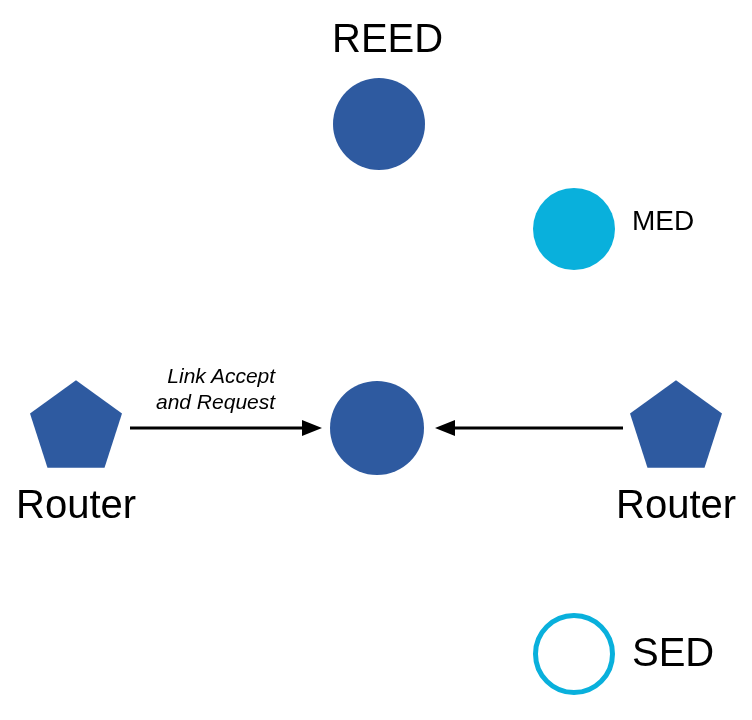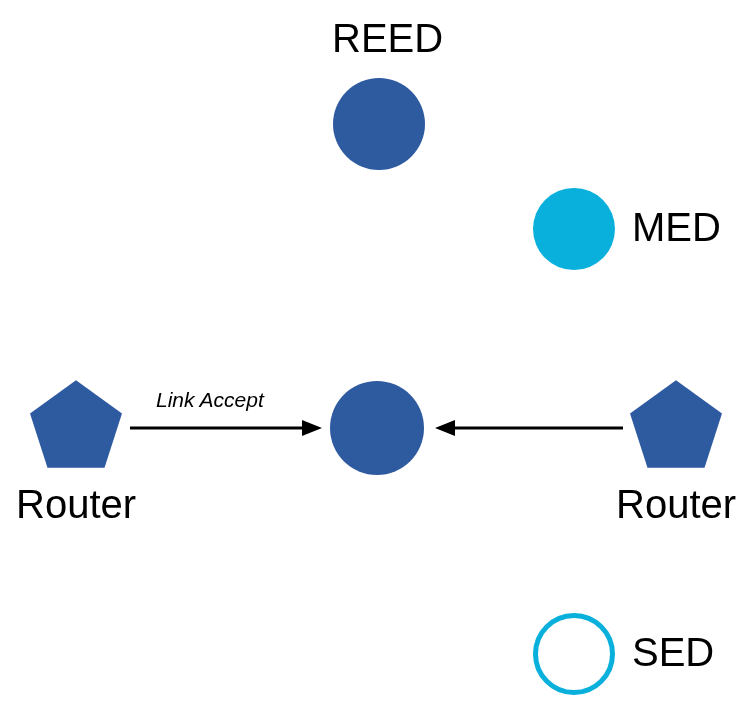--- a/index.html
+++ b/index.html
@@ -47,21 +47,21 @@
   #med-circle {
     left: 533px;
     top: 188px;
     width: 82px;
     height: 82px;
     border-radius: 50%;
   }
   #med-label {
     left: 632px;
     top: 206px;
-    font-size: 40px;
+    font-size: 28px;
   }
 
   
   #center-circle {
     left: 330px;
     top: 381px;
     width: 94px;
     height: 94px;
     border-radius: 50%;
   }
@@ -93,21 +93,20 @@
   #arrow-right-to-center { left: 435px; top: 412px; }
 
   
   #link-label {
     left: 156px;
     top: 363px;
     font-size: 21px;
     font-style: italic;
     text-align: right;
     line-height: 1.25;
-    margin-top: 24px;
   }
   #link-label .line { display: block; }
 
   
   #sed-circle {
     left: 533px;
     top: 613px;
     width: 82px;
     height: 82px;
     border-radius: 50%;
@@ -140,20 +139,21 @@
 
   <div class="label" id="router-left-label">Router</div>
 
   <svg class="arrow-svg" id="arrow-left-to-center" width="192" height="32" viewBox="0 0 192 32">
     <line x1="0" y1="16" x2="178" y2="16" stroke="#000000" stroke-width="3"></line>
     <polygon points="192,16 172,8 172,24" fill="#000000"></polygon>
   </svg>
 
   <div class="label" id="link-label">
     <span class="line">Link Accept</span>
+    <span class="line">and Request</span>
   </div>
 
   <div class="node-shape" id="center-circle" style="background: rgb(46, 90, 160);"></div>
 
   <svg class="arrow-svg" id="arrow-right-to-center" width="188" height="32" viewBox="0 0 188 32">
     <line x1="188" y1="16" x2="12" y2="16" stroke="#000000" stroke-width="3"></line>
     <polygon points="0,16 20,8 20,24" fill="#000000"></polygon>
   </svg>
 
   <svg class="node-shape pentagon" id="router-right-shape" viewBox="0 0 100 95">

